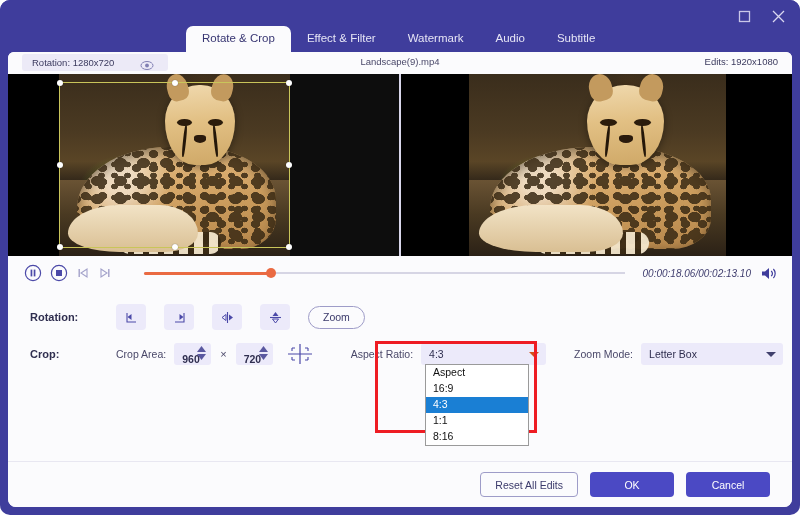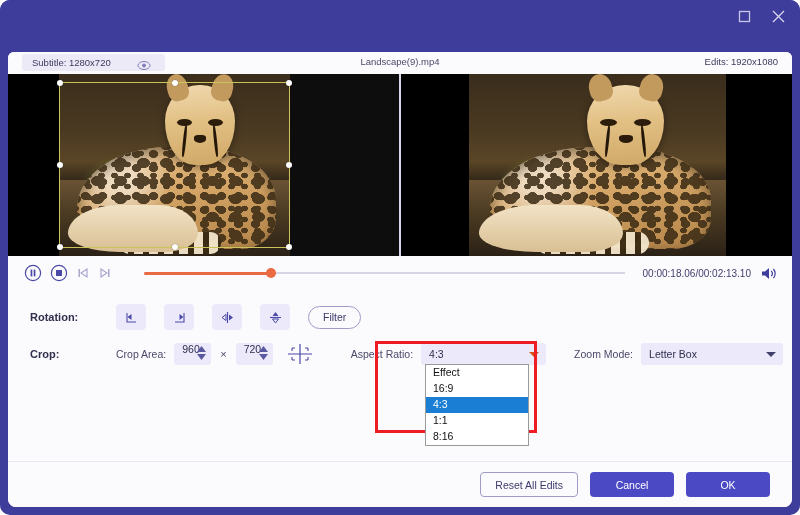--- a/index.html
+++ b/index.html
@@ -192,20 +192,21 @@
     position: absolute; top: 0; bottom: 0; background: #000;
   }
 
   
   .player {
     position: relative;
     height: 34px; width: 100%;
     background: #fbfbfd;
     display: flex; align-items: center;
     padding: 0 14px;
+    font-style: italic;
   }
   .pbtn { width: 22px; height: 22px; cursor: pointer; margin-right: 4px;
           display:flex;align-items:center;justify-content:center; }
   .pbtn.small { width: 18px; opacity: .55; }
   .progress-wrap {
     position: relative; flex: 1;
     margin: 0 18px 0 26px; height: 10px;
     display: flex; align-items: center;
   }
   .prog-track { position: absolute; left:0; right:0; height: 2px; background: #d6d5e4; }
@@ -231,21 +232,21 @@
     border: 1px solid #9e9cc8; border-radius: 12px;
     background: transparent; color: #3b3a6b; font-size: 10.5px;
     display:flex;align-items:center;justify-content:center;
     cursor: pointer; font-family: "Liberation Sans", sans-serif;
   }
 
   .fieldlabel { font-size: 10.5px; color: #4a4869; margin-right: 8px; }
   .spinner {
     position: relative; width: 37px; height: 22px;
     background: #eceafa; border-radius: 3px;
-    display: flex; align-items: flex-start;
+    display: flex; align-items: flex-end; font-weight: bold;
   }
   .spinner .val { font-size: 10.5px; color: #2f2e4f; padding-left: 8px; }
   .arrows {
     position: absolute; right: 5px; top: 3px;
     display: flex; flex-direction: column; gap: 2px; cursor: pointer;
   }
   .times { margin: 0 9px; font-size: 11px; color: #4a4869; }
   .crop-tool-icon { width: 30px; height: 24px; margin-left: 12px; cursor: pointer; }
 
   .selectbox {
@@ -309,27 +310,44 @@
           <rect x="1.5" y="1.5" width="10" height="10" fill="none" stroke="#c9c7e8" stroke-width="1.3"></rect>
         </svg>
       </div>
       <div class="winbtn">
         <svg width="15" height="15" viewBox="0 0 15 15">
           <path d="M2 2 L13 13 M13 2 L2 13" stroke="#d9d7f0" stroke-width="1.3" fill="none"></path>
         </svg>
       </div>
     </div>
 
+    <div class="tabs">
+      <div class="tab active">
+        <span>Rotate &amp; Crop</span>
+      </div>
+      <div class="tab">
+        <span>Effect &amp; Filter</span>
+      </div>
+      <div class="tab">
+        <span>Watermark</span>
+      </div>
+      <div class="tab">
+        <span>Audio</span>
+      </div>
+      <div class="tab">
+        <span>Subtitle</span>
+      </div>
+    </div>
   </div>
 
   <div class="panel">
 
     <div class="infostrip">
       <div class="info-left">
-        <span class="txt">Subtitle: 1280x720</span>
+        <span class="txt">Rotation: 1280x720</span>
         <span class="eye-icon">
           <svg width="14" height="11" viewBox="0 0 14 11">
             <ellipse cx="7" cy="5.5" rx="6" ry="4" fill="none" stroke="#6f6da8" stroke-width="1"></ellipse>
             <circle cx="7" cy="5.5" r="1.9" fill="#6f6da8"></circle>
           </svg>
         </span>
       </div>
       <div class="info-center">Landscape(9).mp4</div>
       <div class="info-right">Edits: 1920x1080</div>
     </div>
@@ -462,21 +480,21 @@
           </svg>
         </div>
         <div class="icobtn">
           <svg width="15" height="15" viewBox="0 0 15 15">
             <path d="M2 7.5 L13 7.5" stroke="#4b49a8" stroke-width="1.1"></path>
             <path d="M7.5 2 L4.5 6 L10.5 6 Z" fill="#4b49a8"></path>
             <path d="M7.5 13 L4.5 9 L10.5 9 Z" fill="none" stroke="#4b49a8" stroke-width="1"></path>
           </svg>
         </div>
 
-        <div class="ghostbtn">Filter</div>
+        <div class="ghostbtn">Zoom</div>
       </div>
 
       <div class="row" style="height:40px;">
         <div class="row-label">Crop:</div>
 
         <div class="fieldlabel">Crop Area:</div>
 
         <div class="spinner">
           <span class="val">960</span>
           <span class="arrows">
@@ -522,27 +540,27 @@
         <div class="fieldlabel" style="margin-left:28px;">Zoom Mode:</div>
         <div class="selectbox" style="width:142px;">
           <span class="sv">Letter Box</span>
           <span class="caret"></span>
         </div>
       </div>
     </div>
 
     <div class="footer">
       <button class="btn-outline">Reset All Edits</button>
+      <button class="btn-primary">OK</button>
       <button class="btn-primary">Cancel</button>
-      <button class="btn-primary">OK</button>
     </div>
   </div>
 
   <div class="dropdown">
-    <div class="dd-item">Effect</div>
+    <div class="dd-item">Aspect</div>
     <div class="dd-item">16:9</div>
     <div class="dd-item sel">4:3</div>
     <div class="dd-item">1:1</div>
     <div class="dd-item">8:16</div>
   </div>
 
   <div class="redbox"></div>
 </div>
 
 </body></html>

